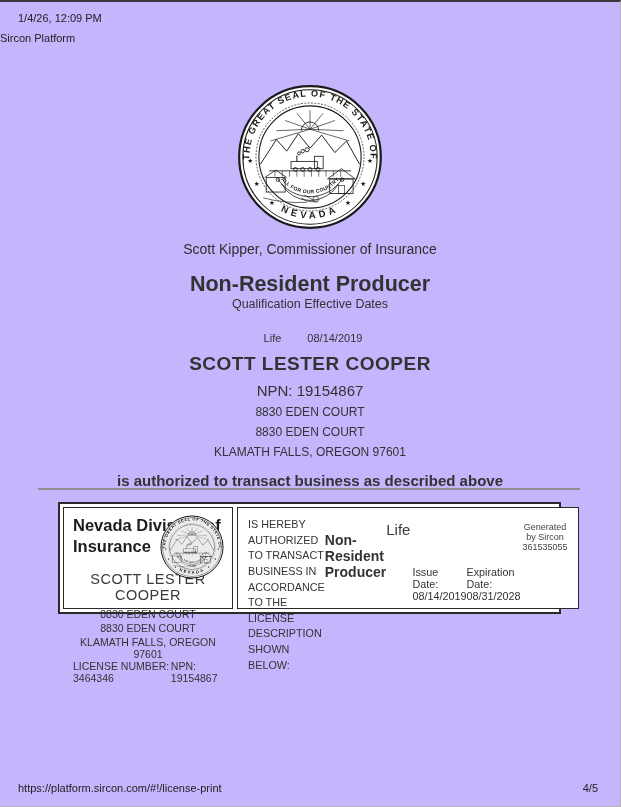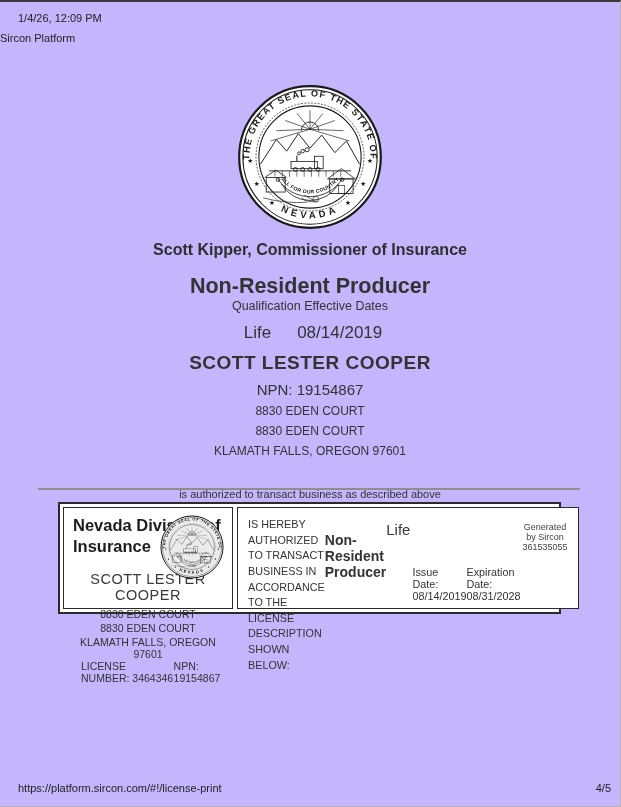--- a/index.html
+++ b/index.html
@@ -13,58 +13,58 @@
     border-right:1px solid #b5b5b5;
     border-bottom:1px solid #b5b5b5;
     box-sizing:border-box;
     overflow:hidden;
   }
   .hdr-left{position:absolute;top:10px;left:18px;font-size:11px;color:#222;}
   .hdr-center{position:absolute;top:0;left:0;right:0;font-size:11px;color:#222;margin-top:30px;}
 
   .cert{position:absolute;top:82px;left:0;right:0;text-align:center;}
   .seal-wrap{display:inline-block;width:146px;height:146px;}
-  .commissioner{margin-top:7px;font-size:16px;font-weight:bold;color:#2e2e2e;}
+  .commissioner{margin-top:7px;font-size:14px;font-weight:normal;color:#2e2e2e;}
   .cert-title{margin-top:15px;font-size:21.5px;font-weight:bold;color:#333;}
   .qual-heading{font-size:12.5px;color:#333;}
-  .qual-row{margin-top:10px;font-size:17px;color:#333;padding-left:6px;}
+  .qual-row{margin-top:21px;font-size:11px;color:#333;padding-left:6px;}
   .qual-row .qd{margin-left:26px;}
   .holder-name{margin-top:9px;font-size:19px;font-weight:bold;letter-spacing:.5px;color:#333;}
   .npn{margin-top:7px;font-size:15px;color:#333;}
   .addr{margin-top:6px;font-size:12px;color:#333;}
-  .authorized{margin-top:30px;font-size:11px;font-weight:normal;color:#333;}
+  .authorized{margin-top:13px;font-size:15px;font-weight:bold;color:#333;}
   .license-row{margin-top:17px;font-size:13.5px;color:#333;}
   .license-row span{margin:0 7px;}
   .generated{margin-top:7px;font-size:9.5px;color:#444;}
 
   .divider{position:absolute;top:486px;left:38px;right:40px;border-top:2px solid #8e8e8e;}
 
   .card-outer{
     position:absolute;top:500px;left:58px;width:503px;height:112px;
     border:2px solid #2a2a2a;box-sizing:border-box;padding:3px;
     display:flex;gap:4px;background:#fff;
   }
   .card{border:1px solid #2a2a2a;box-sizing:border-box;background:#fff;}
   .card-left{width:250px;position:relative;padding:7px 9px 6px 9px;display:flex;flex-direction:column;}
   .card-right{flex:1;padding:9px 10px 6px 10px;display:flex;}
 
   .org-name{font-size:16.5px;font-weight:bold;color:#1d1d1d;width:150px;line-height:1.3;}
   .certify{font-size:10.5px;margin-top:3px;color:#333;}
   .mini-seal{position:absolute;top:7px;right:8px;width:64px;height:64px;filter:contrast(1.15) brightness(.92);}
   .card-name{margin-top:13px;text-align:center;font-size:14.5px;letter-spacing:.5px;color:#3a3a3a;}
   .card-addr{text-align:center;font-size:10.5px;margin-top:5px;color:#333;}
-  .card-bottom{margin-top:auto;display:flex;justify-content:space-between;font-size:10.5px;color:#333;margin-left:8px;}
+  .card-bottom{margin-top:auto;display:flex;justify-content:space-between;font-size:10.5px;color:#333;}
 
   .auth-text{font-size:10.8px;line-height:1.45;color:#333;}
   .card-lic-type{margin-top:15px;font-size:14px;font-weight:bold;color:#333;}
   .card-qual{margin-top:4px;text-align:center;font-size:15px;color:#3a3a3a;}
   .card-dates{margin-top:auto;display:flex;justify-content:space-between;font-size:10.8px;color:#333;padding:0 2px;}
   .card-generated{margin-top:5px;margin-bottom:6px;text-align:center;font-size:9px;color:#444;}
 
-  .footer{position:absolute;left:18px;right:9px;bottom:12px;display:flex;justify-content:space-between;font-size:11px;color:#222;}
+  .footer{position:absolute;left:18px;right:22px;bottom:12px;display:flex;justify-content:space-between;font-size:11px;color:#222;}
 
   svg text{font-family:"Liberation Sans", sans-serif;}
 </style>
 </head>
 <body>
 
 <div class="page">
 
   <div class="hdr-left">1/4/26, 12:09 PM</div>
   <div class="hdr-center">Sircon Platform</div>

